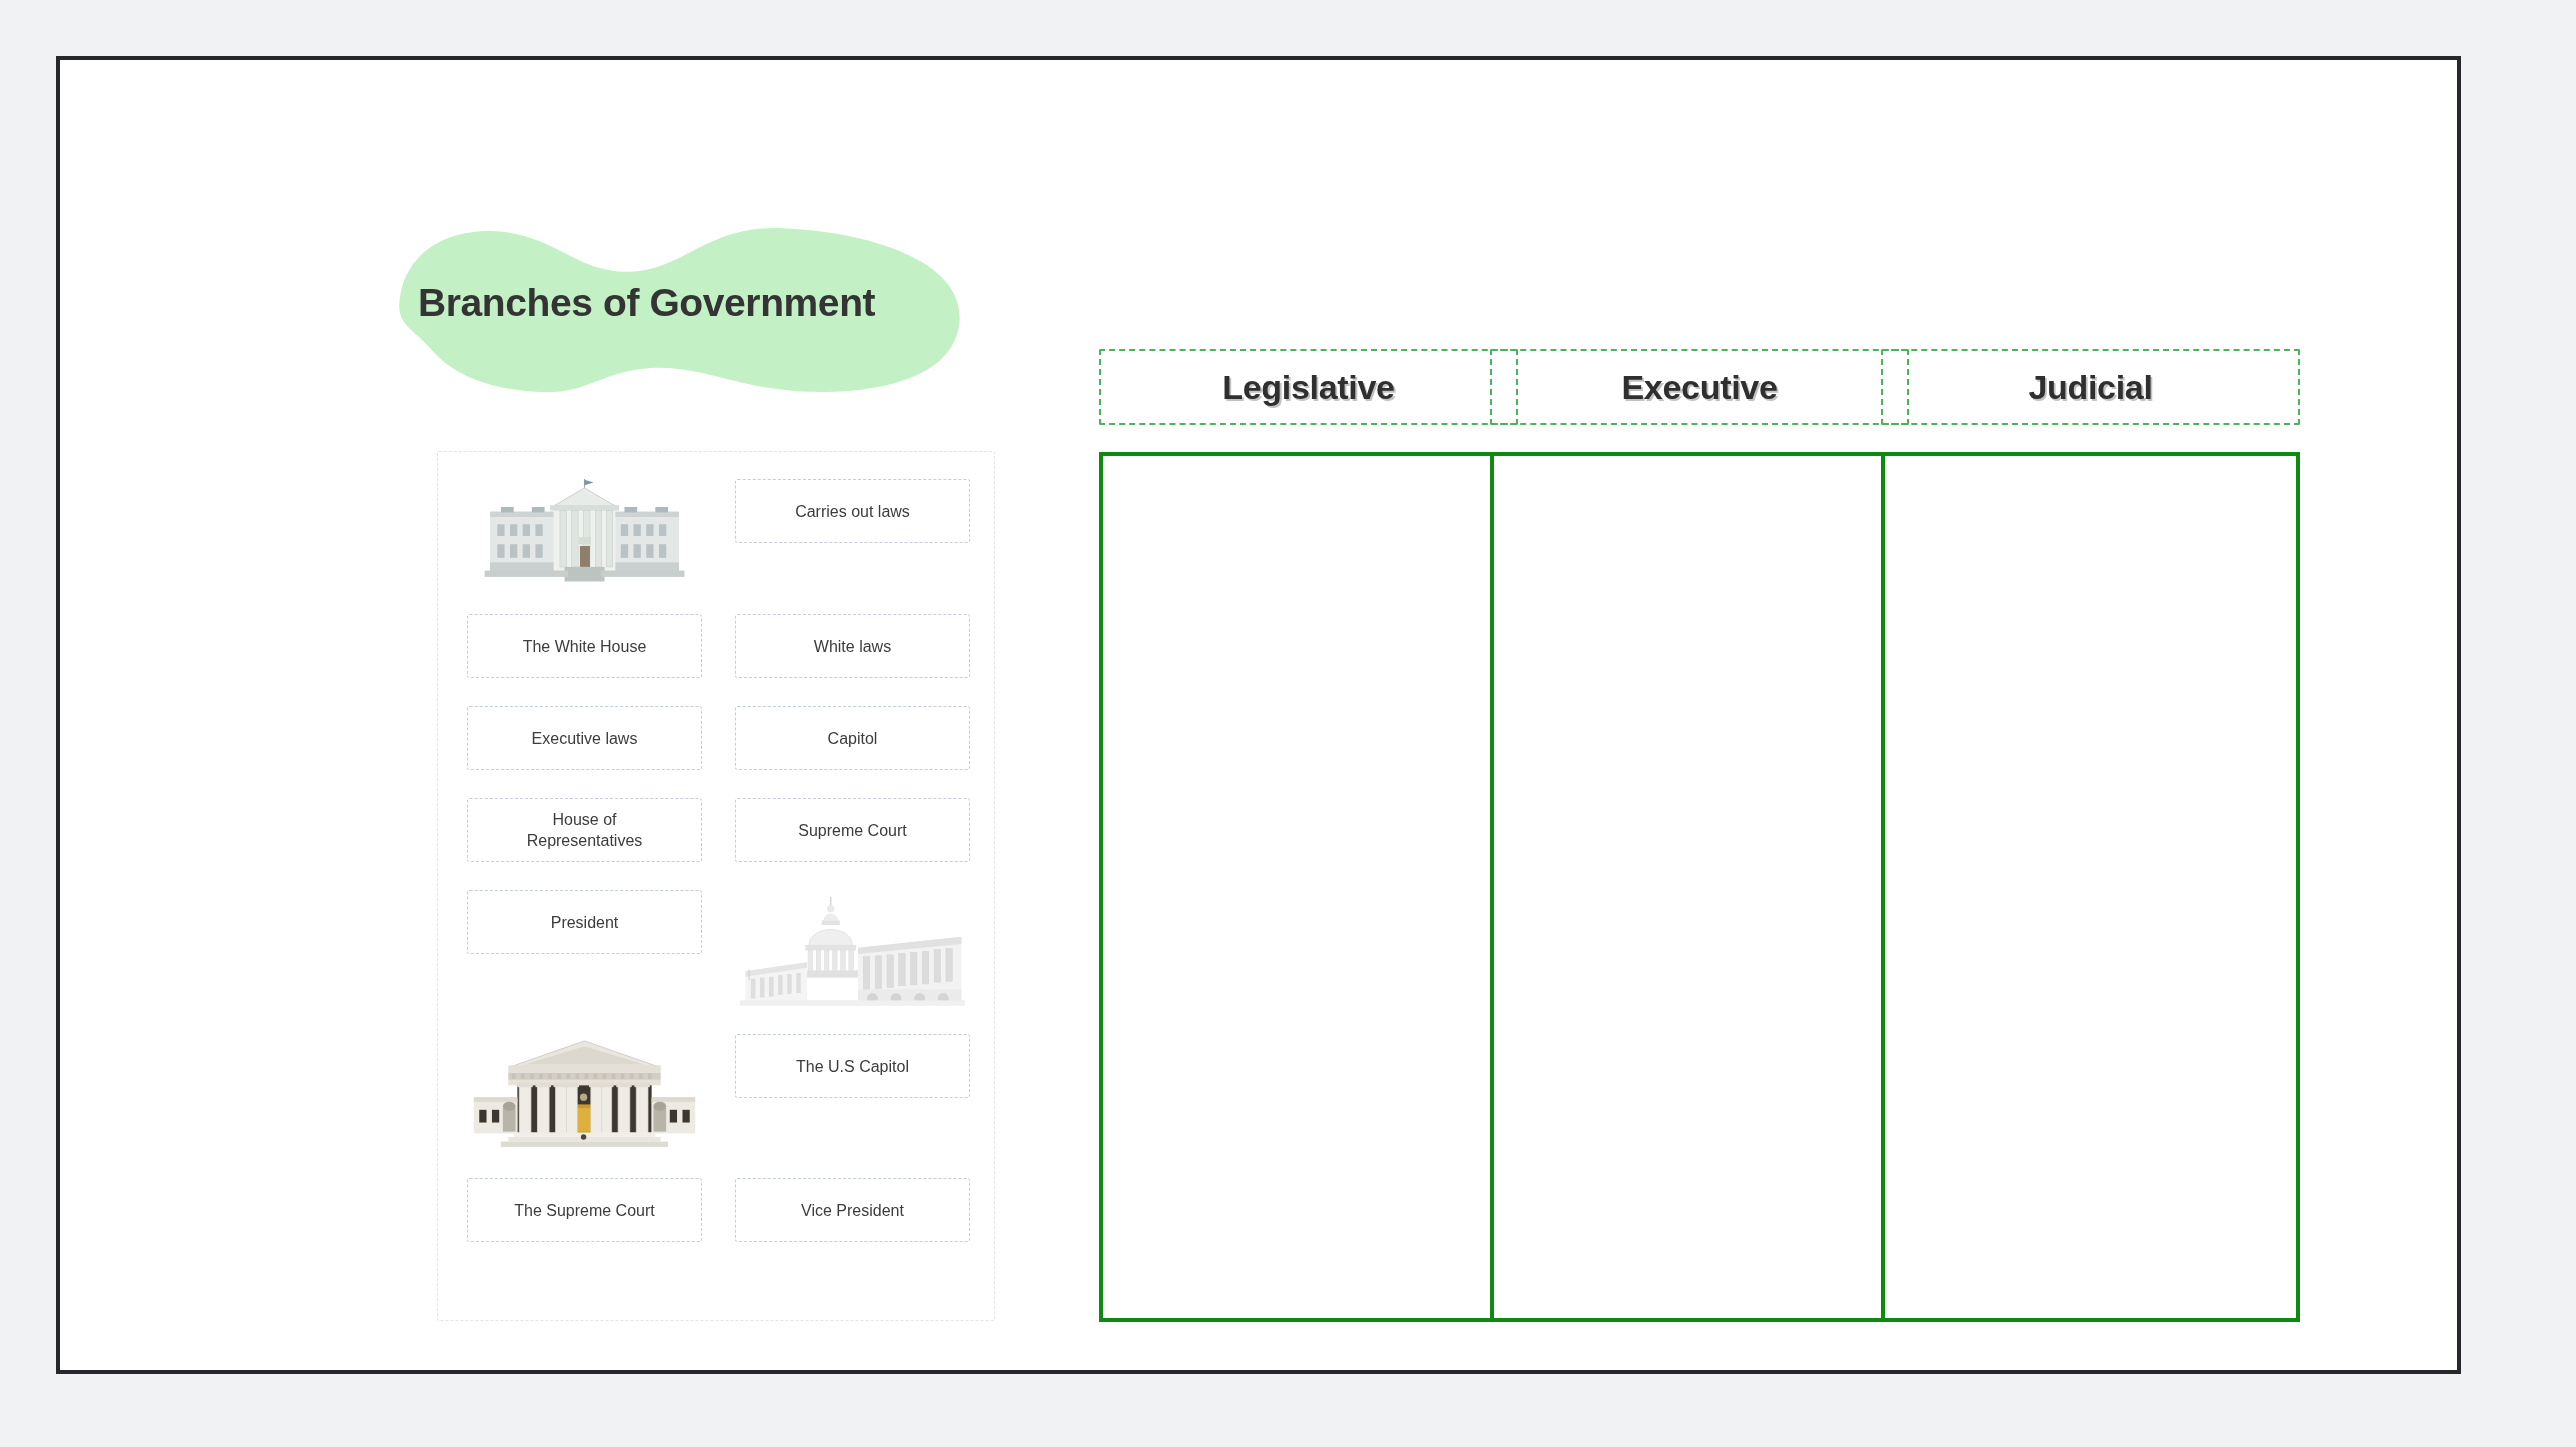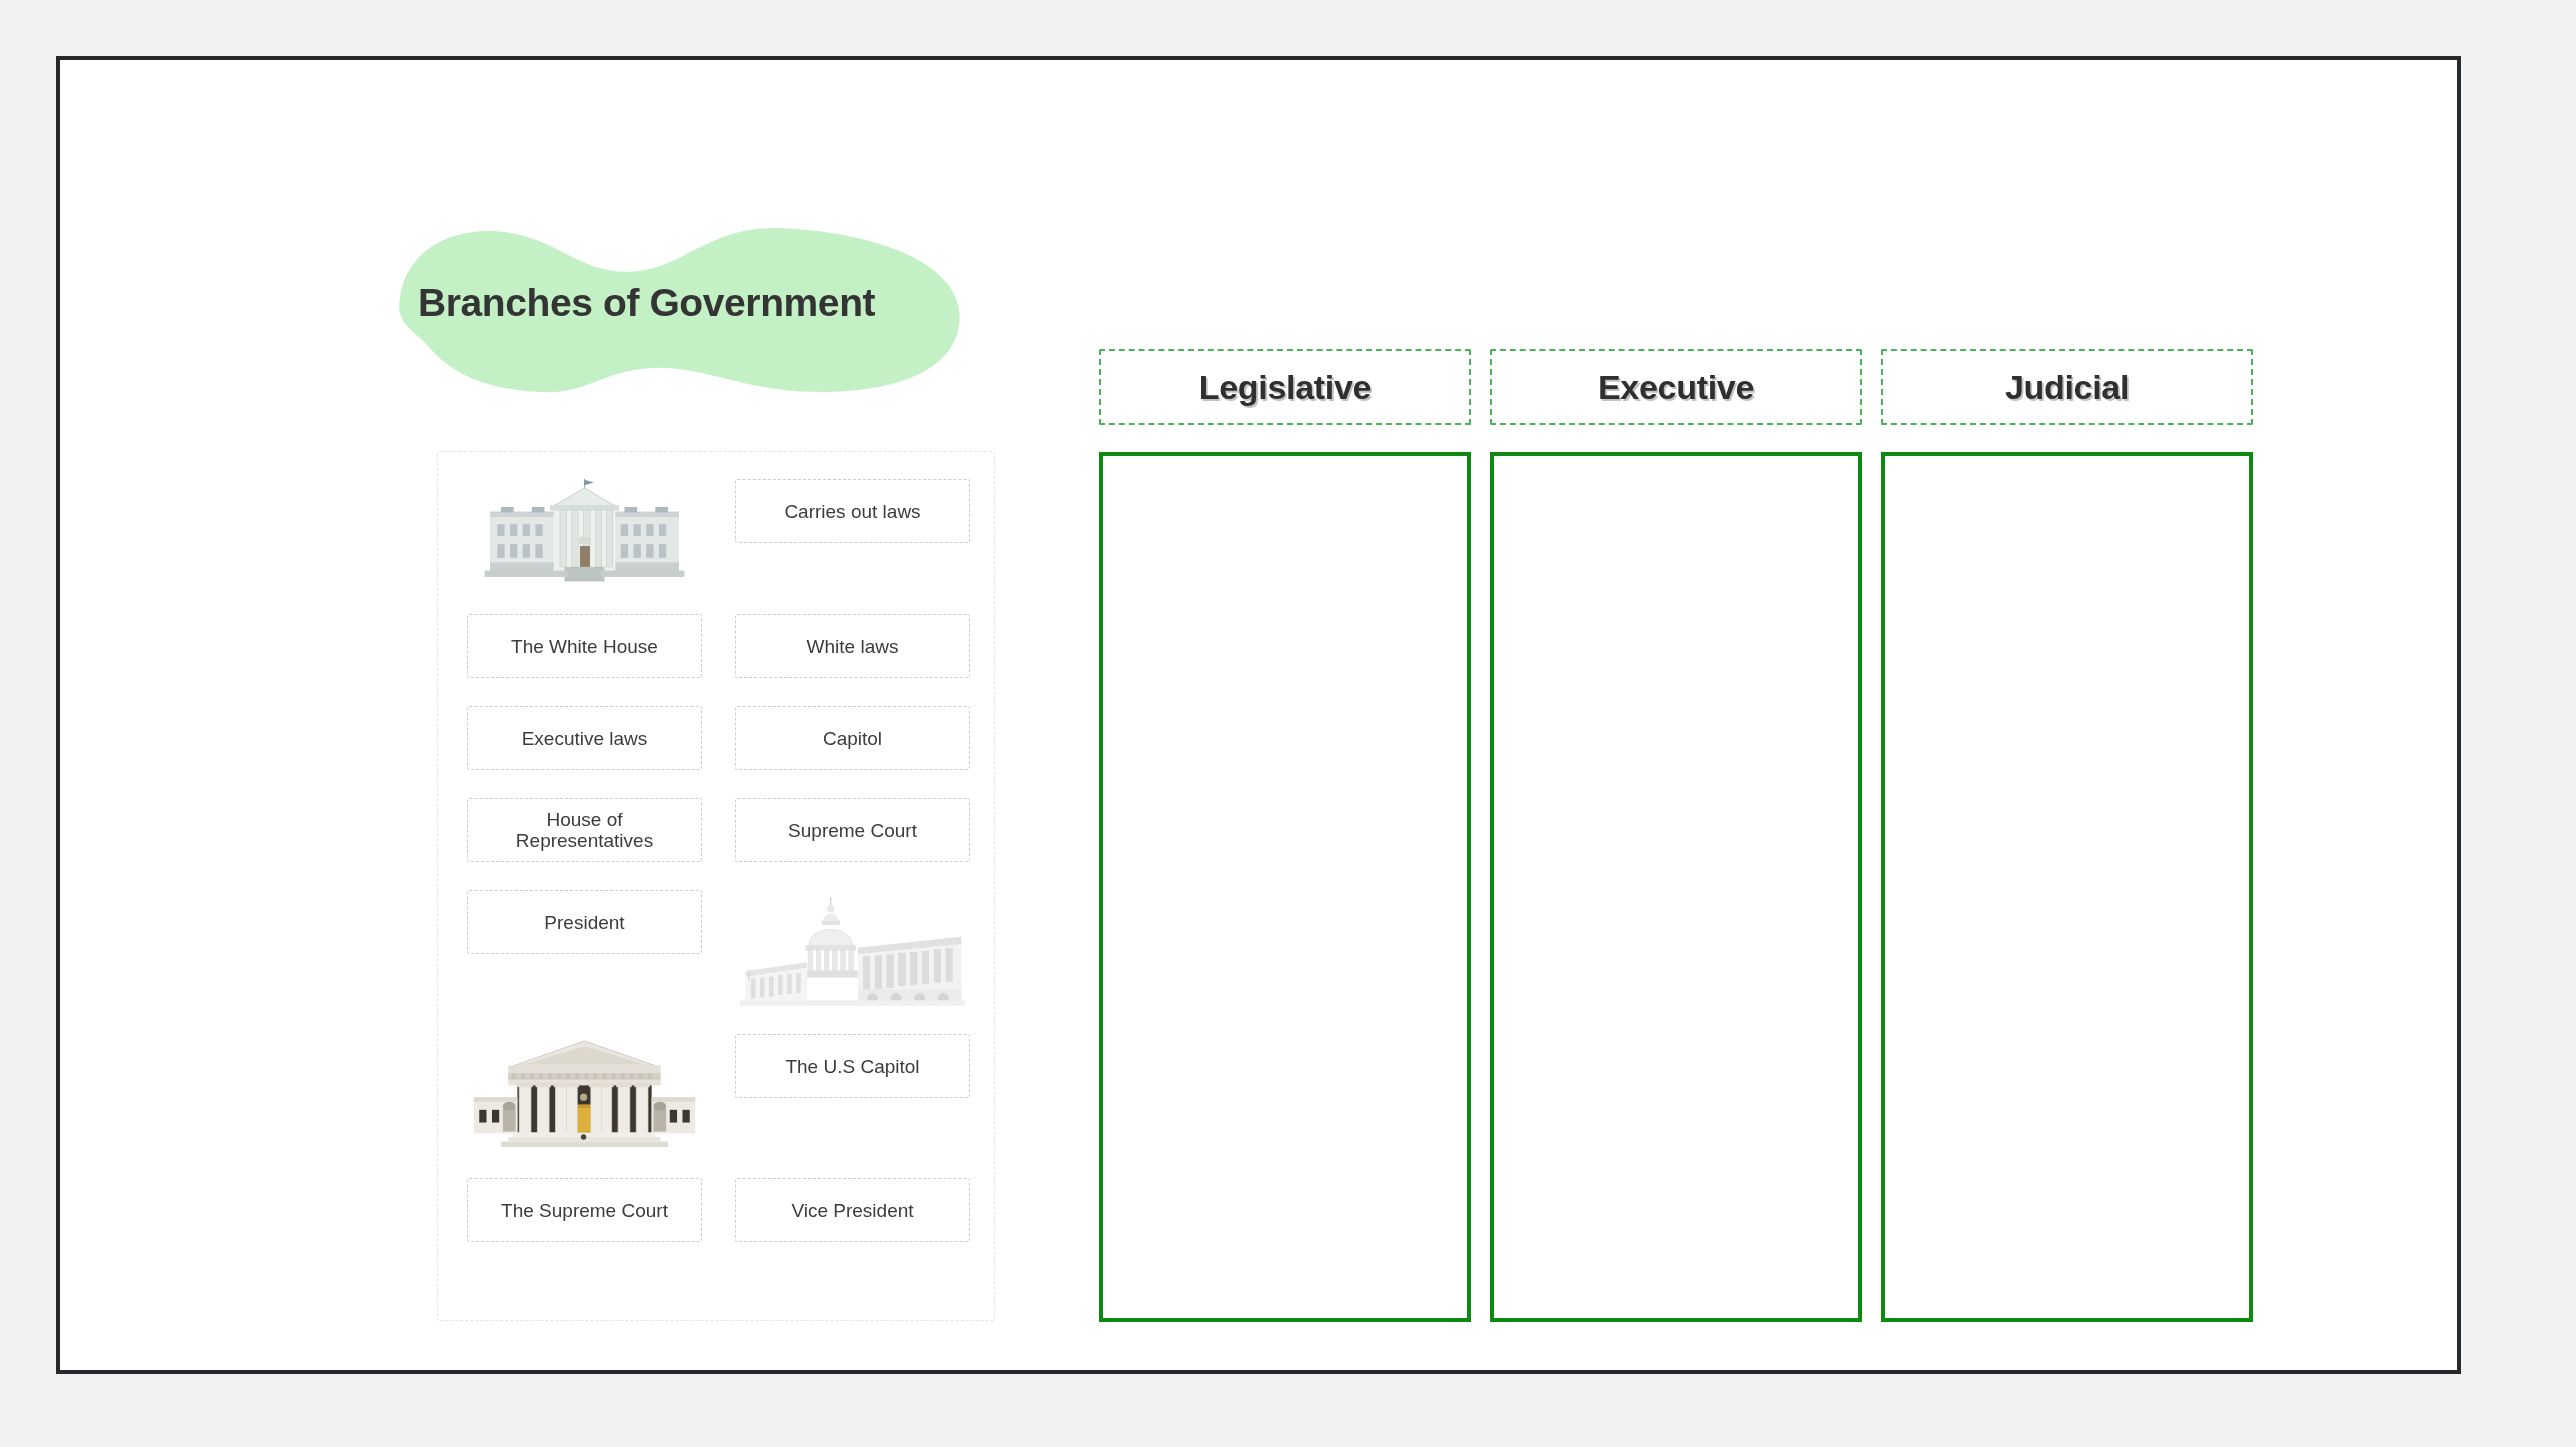--- a/index.html
+++ b/index.html
@@ -62,21 +62,21 @@
   .tile{
     height:64px;
     border:1.8px dashed #c6cdd6;
     box-sizing:border-box;
     border-radius:2.7px;
     display:flex;
     align-items:center;
     justify-content:center;
     text-align:center;
     color:#3c3c3c;
-    font-size:19px;
+    font-size:16px;
     line-height:23px;
     background:#fff;
     padding:0 5.5px;
   }
   .tile.two-line{ line-height:21px; }
 
   .imgcell{
     height:107px;
     display:flex;
     align-items:flex-end;
@@ -87,21 +87,21 @@
   .bldg{ display:block; }
 
   
   .cats{
     position:absolute;
     left:1039px; top:289px;
     width:1173px; height:973px;
   }
   .cat{
     position:absolute;
-    top:0; width:372px; height:973px;
+    top:0; width:372px; height:973px;padding-left:47px;
   }
   .cat.c0{ left:0; }
   .cat.c1{ left:391px; }
   .cat.c2{ left:782px; }
 
   .cat-head{
     position:absolute;
     left:0; top:0;
     width:100%; height:76px;
     border:2.7px dashed #4bb45a;

